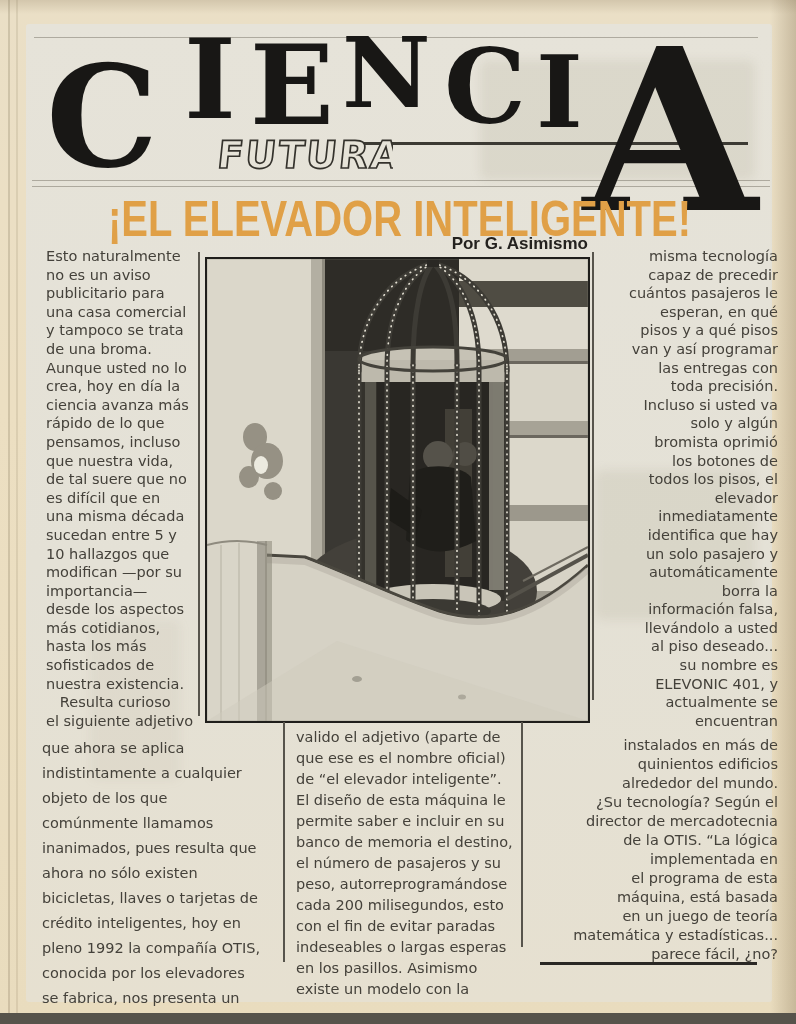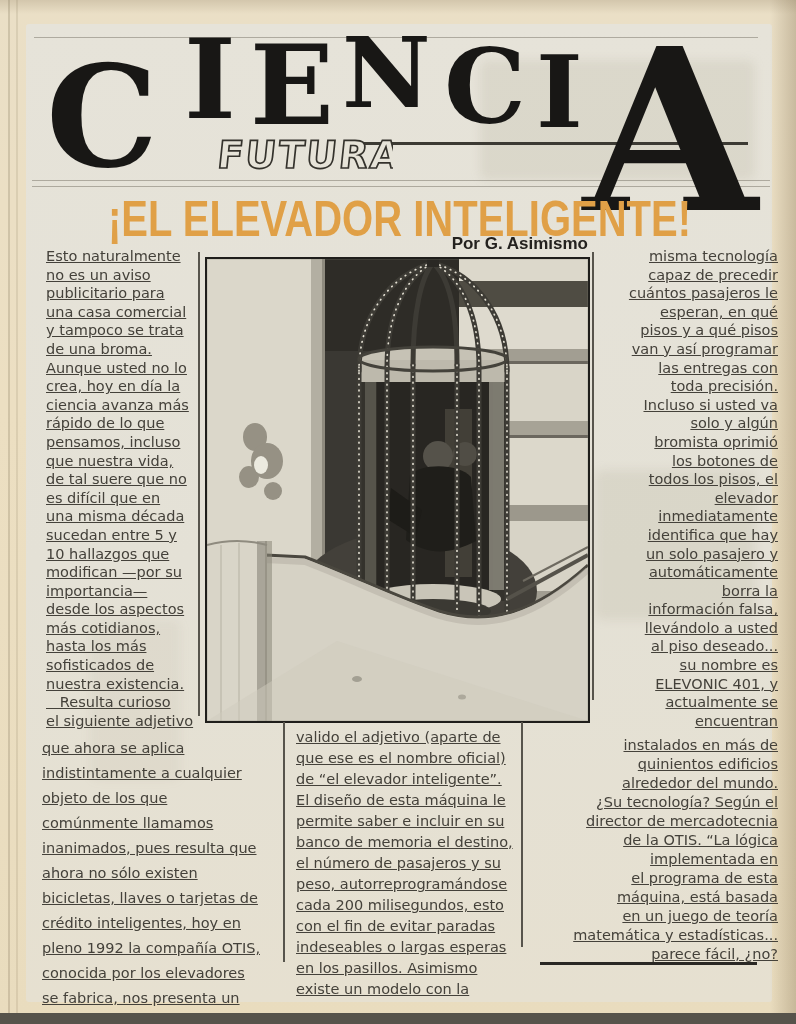--- a/index.html
+++ b/index.html
@@ -41,21 +41,21 @@
             color:#e0a047;letter-spacing:0px;transform:scaleX(.8);transform-origin:left top;
             white-space:nowrap;}
   #byline{position:absolute;left:388px;top:234px;width:200px;text-align:right;
           font-family:"Liberation Sans",sans-serif;font-weight:bold;font-size:17px;color:#24221f;}
 
   
   #photo{position:absolute;left:205px;top:257px;width:381px;height:462px;
          border:2px solid #1f1e1b;background:#d8d4c7;}
 
   
-  .col{position:absolute;font-size:14.5px;color:#44413a;white-space:pre;line-height:18.6px;text-decoration:underline;}
+  .col{position:absolute;font-size:14.5px;color:#44413a;white-space:pre;line-height:18.6px;}
   #col-left-upper{left:46px;top:247px;width:155px;}
   #col-left-lower{left:42px;top:736px;width:250px;line-height:25px;}
   #col-mid-lower{left:296px;top:727px;width:230px;line-height:21px;}
   #col-right-upper{left:598px;top:247px;width:180px;text-align:right;line-height:18.6px;}
   #col-right-lower{left:540px;top:736px;width:238px;text-align:right;line-height:19px;}
 
   .vrule{position:absolute;width:2px;background:#57544c;}
   #vr1{left:198px;top:252px;height:464px;}
   #vr2{left:592px;top:252px;height:448px;}
   #vr3{left:283px;top:722px;height:240px;}

